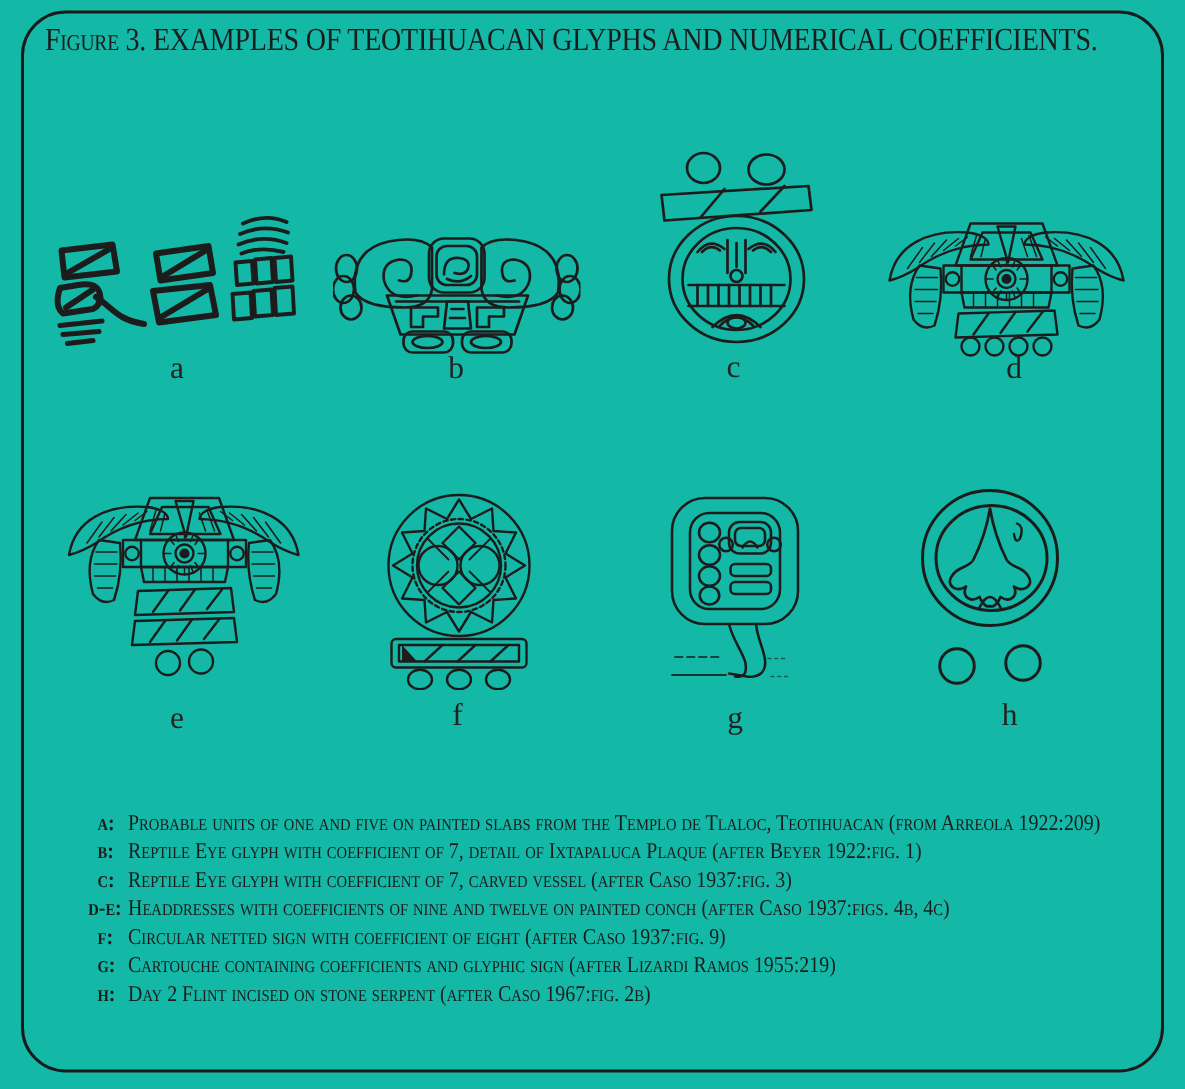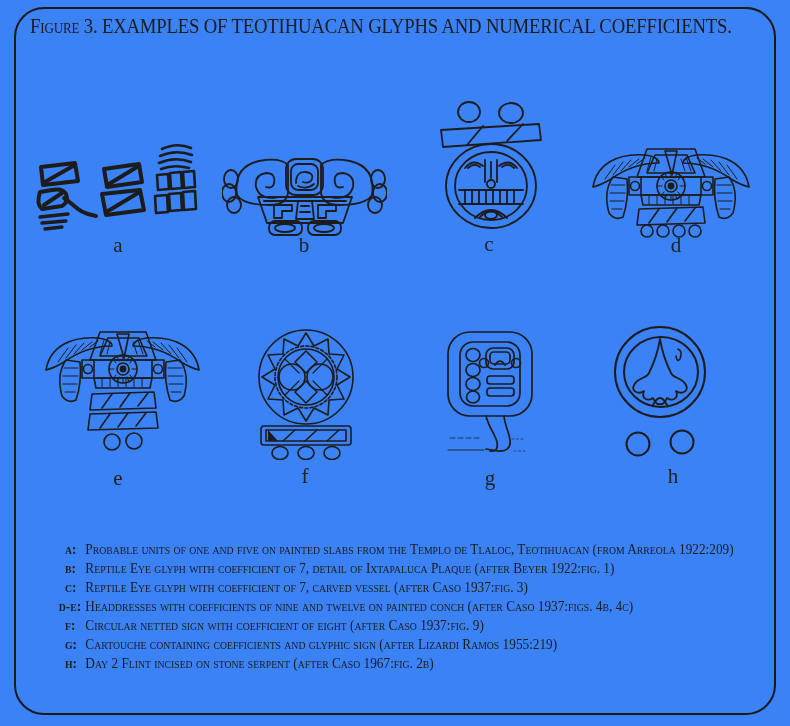--- a/index.html
+++ b/index.html
@@ -1,17 +1,17 @@
 <!DOCTYPE html>
 <html><head>
 <meta charset="utf-8">
 <style>
   html,body { margin:0; padding:0; background:#ffffff; }
   .page {
-    position:relative; width:790px; height:726px; background:#3b82f6;
+    position:relative; width:790px; height:726px; background:#14b8a6;
     font-family:"Liberation Serif", serif; color:#1c1c1c; overflow:hidden;
   }
   .frame {
     position:absolute; left:14px; top:7px; width:758px; height:704px;
     border:2.5px solid #1a1a1a; border-radius:30px;
   }
   .title {
     position:absolute; left:30px; top:14px; width:860px;
     font-size:21.5px; letter-spacing:-0.2px; white-space:nowrap;
     transform:scaleX(0.87); transform-origin:left top;

